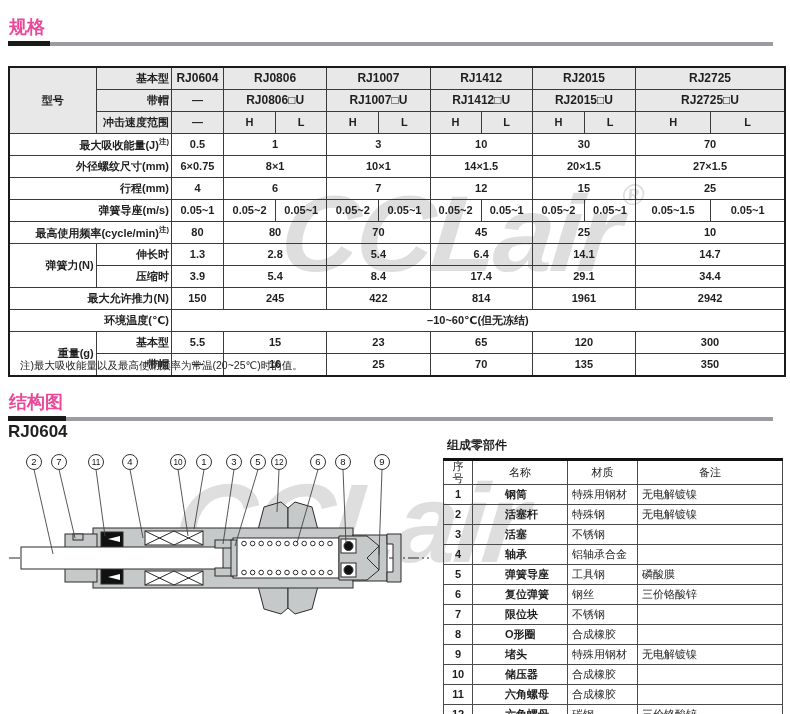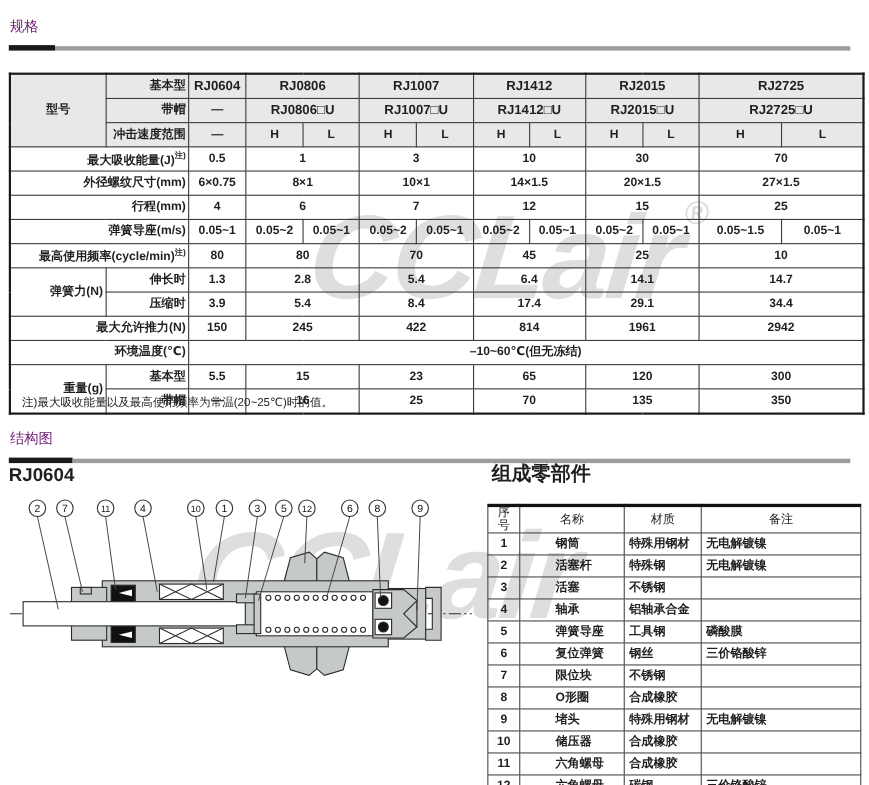--- a/index.html
+++ b/index.html
@@ -6,48 +6,48 @@
   body{width:790px;height:714px;position:relative;overflow:hidden;
        font-family:"Liberation Sans","DejaVu Sans",sans-serif;color:#1f1f1f;}
   .page{position:absolute;inset:0;}
   
   .wm{position:absolute;z-index:0;font-style:italic;font-weight:bold;color:#dedede;
       letter-spacing:-3px;white-space:nowrap;user-select:none;line-height:1;}
   .wm1{left:282px;top:180px;font-size:108px;transform:skewX(-6deg);}
   .wm2{left:175px;top:468px;font-size:112px;transform:skewX(-6deg);}
   .wm-reg{font-size:30px;vertical-align:top;letter-spacing:0;}
   
-  .sec-title{position:absolute;left:9px;margin:0;font-size:13px;font-weight:normal;color:#701a75;z-index:1;}
+  .sec-title{position:absolute;left:9px;margin:0;font-size:18px;font-weight:bold;color:#ec4899;z-index:1;}
   .rule{position:absolute;left:8px;width:765px;height:5px;display:flex;z-index:1;}
   .rule-dark{width:42px;height:5px;background:#1a1a1a;}
   .rule-gray{flex:1;height:4px;margin-top:.5px;background:#9b9ba0;}
   
   table.spec{position:absolute;left:8px;top:66px;width:778px;border-collapse:collapse;
              table-layout:fixed;border:2px solid #1a1a1a;z-index:1;background:transparent;}
   table.spec td{border:1px solid #3a3a3a;height:21px;text-align:center;vertical-align:middle;
                 font-size:11px;font-weight:bold;padding:0 2px;line-height:1.1;}
   table.spec tr.hdr td{background:#e8e8e8;}
   table.spec td.lab,table.spec td.sub{text-align:right;padding-left:1px;}
   table.spec td.ctr{text-align:center;margin-left:23px;}
   table.spec td.mod{font-size:12px;}
   table.spec sup{font-size:7.5px;vertical-align:super;}
   .footnote{position:absolute;left:9px;top:359px;margin:0;font-size:10.5px;color:#222;z-index:1;padding-left:11px;}
   
   .model-title{position:absolute;left:8px;top:422px;margin:0;font-size:17px;font-weight:bold;z-index:1;}
   .diagram{position:absolute;left:5px;top:450px;width:428px;height:262px;z-index:1;}
   
-  .parts-title{position:absolute;left:447px;top:418px;margin:0;font-size:18px;font-weight:bold;z-index:1;}
+  .parts-title{position:absolute;left:447px;top:437px;margin:0;font-size:12px;font-weight:bold;z-index:1;}
   table.parts-table{position:absolute;left:443px;top:458px;width:339px;border-collapse:collapse;
                     table-layout:fixed;z-index:1;border-top:3px solid #111;border-bottom:1.5px solid #333;}
   table.parts-table th,table.parts-table td{border:1px solid #4a4a4a;height:19px;font-size:11px;
                     vertical-align:middle;padding:0 4px;line-height:1.05;}
   table.parts-table th{font-weight:normal;text-align:center;color:#222;}
   table.parts-table td.c1{text-align:center;font-weight:bold;}
   table.parts-table td.c2{text-align:left;font-weight:bold;padding-left:32px;}
-  table.parts-table td.c3,table.parts-table td.c4{text-align:left;font-weight:bold;}
+  table.parts-table td.c3,table.parts-table td.c4{text-align:left;font-weight:normal;}
 </style>
 </head>
 <body>
 
 <div class="page">
 
   <div class="wm wm1"><span>CCLair</span><span class="wm-reg">®</span></div>
   <div class="wm wm2"><span>CCLair</span></div>
 
   <h2 class="sec-title" style="top:15px;">规格</h2>

